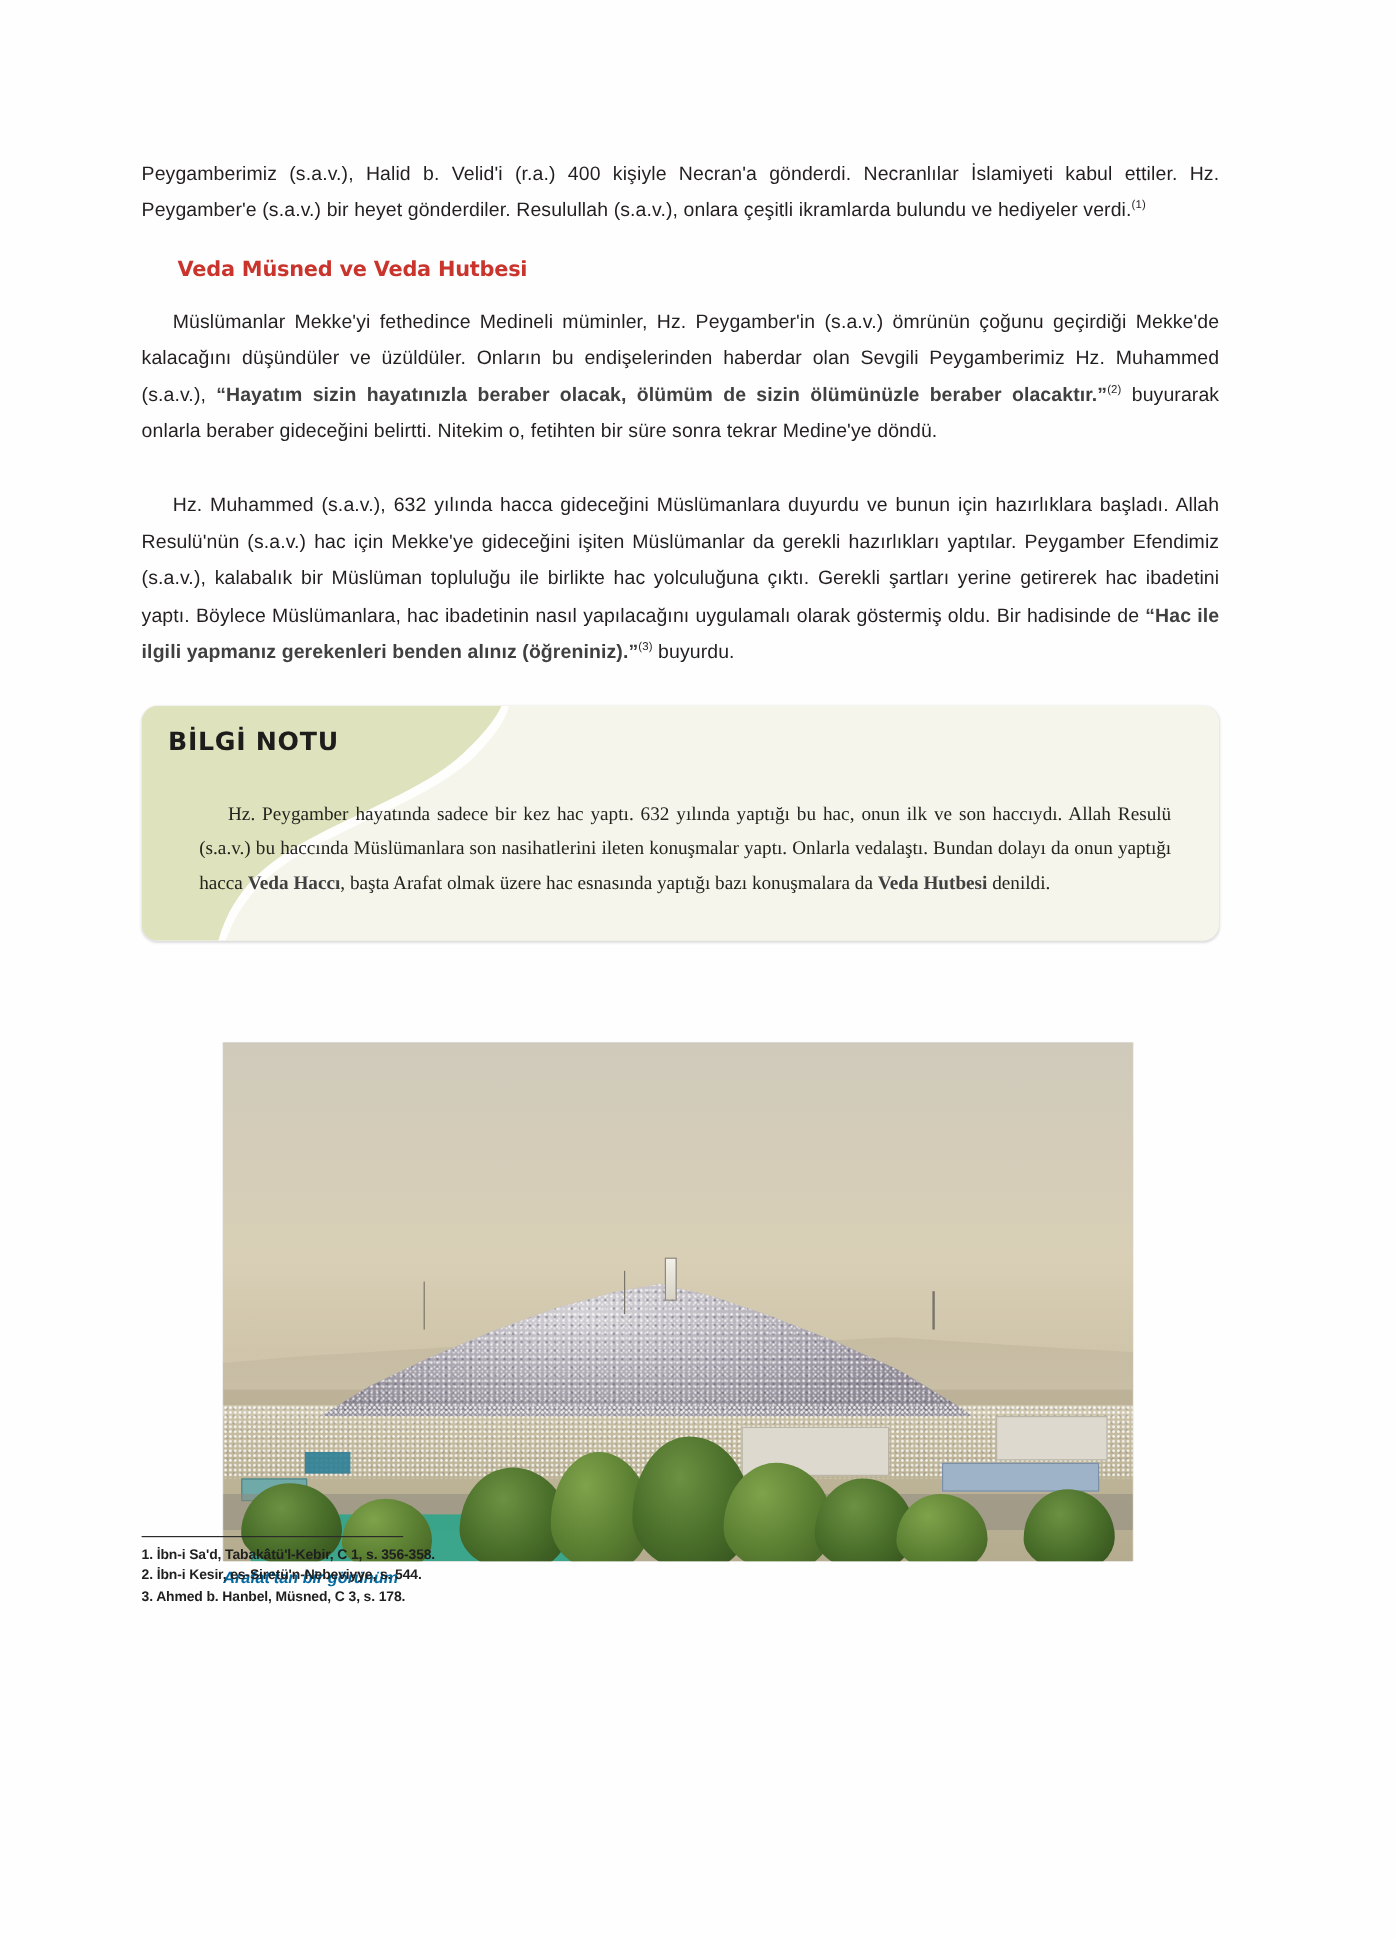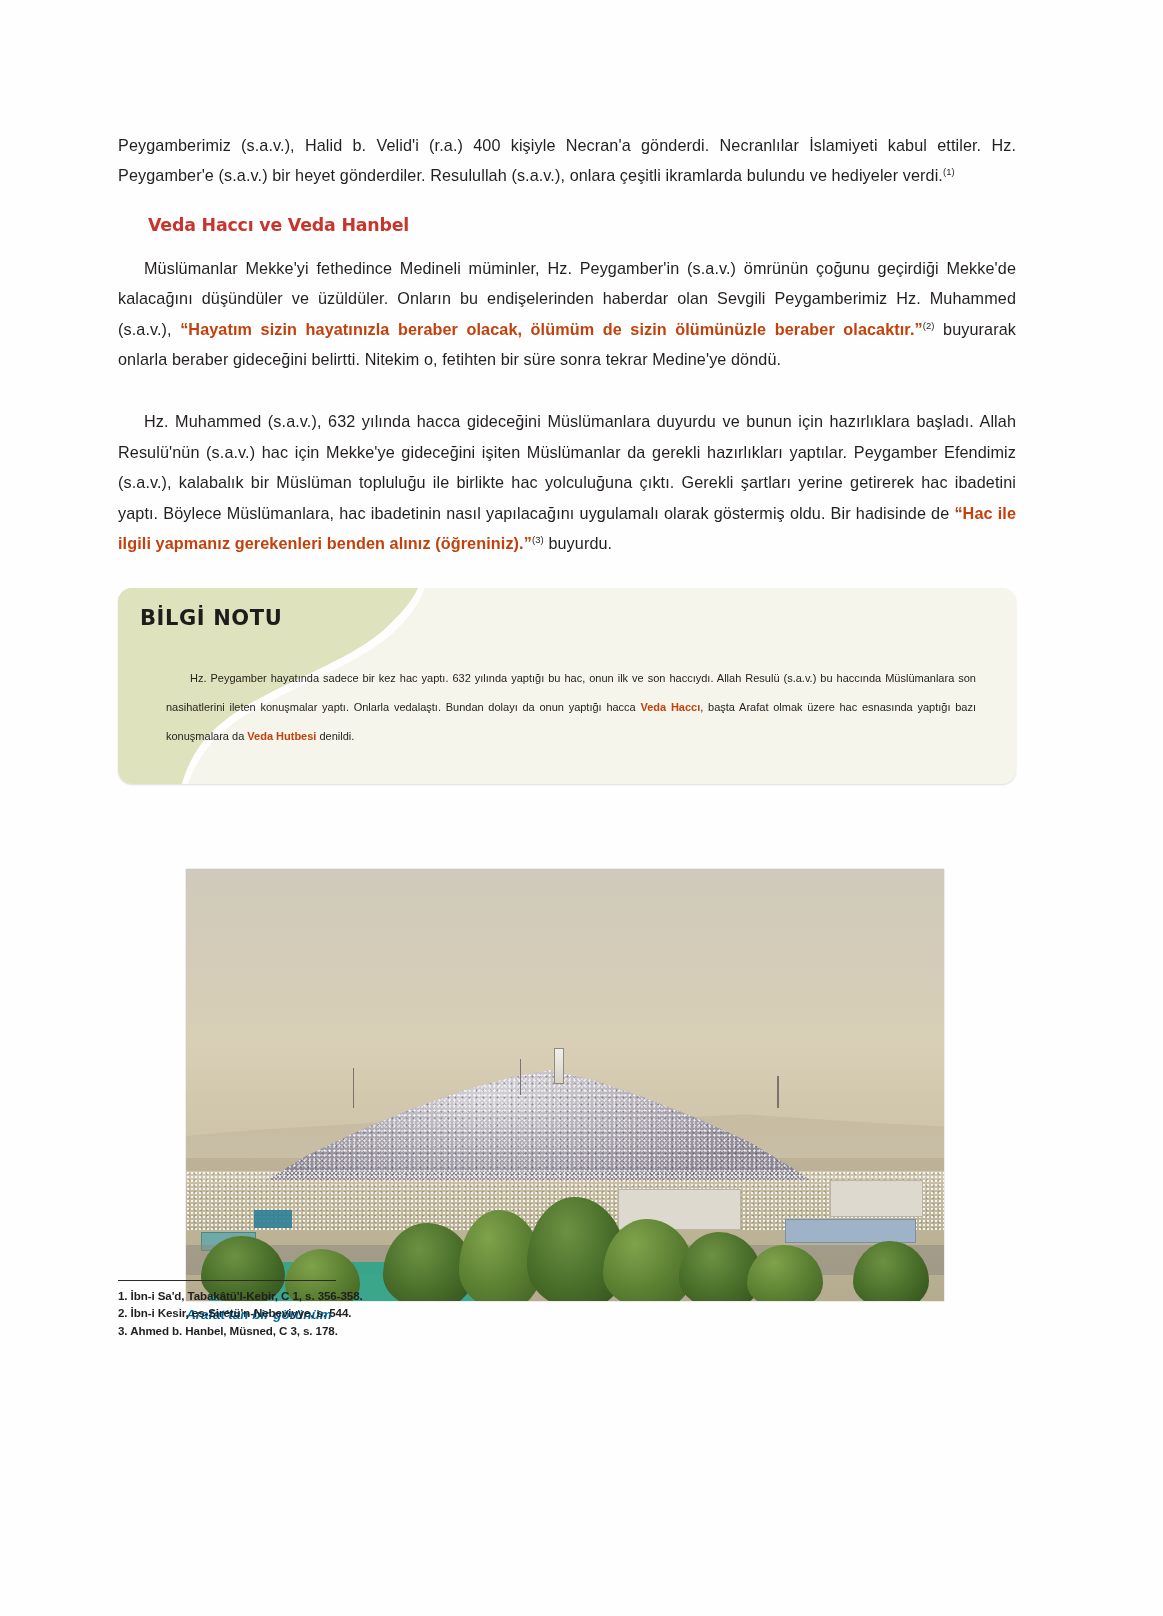--- a/index.html
+++ b/index.html
@@ -50,21 +50,21 @@
     color: #c9352d;
     letter-spacing: -0.2px;
     font-family: "DejaVu Sans", sans-serif;
   }
 
   sup.fn {
     font-size: 9.5px;
     vertical-align: super;
     line-height: 0;
   }
-  .b { font-weight: bold; color: #c2410c; }
+  .b { font-weight: bold; color: #404040; }
 
   
   .note-box {
     position: relative;
     margin-top: 30px;
     width: 898px;
     height: 196px;
     padding-left: 11px;
   }
   .note-body {
@@ -94,26 +94,27 @@
     letter-spacing: 0.6px;
     color: #1d1d1b;
     font-family: "DejaVu Sans", sans-serif;
     z-index: 4;
   }
   .note-text {
     position: absolute;
     left: 48px;
     top: 76px;
     width: 810px;
-    font-size: 11px;
+    font-size: 16px;
     line-height: 29px;
     color: #26231f;
     text-align: justify;
     text-indent: 24px;
     z-index: 3;
+    font-family: Liberation Serif, serif;
   }
 
   
   .photo-wrap {
     position: absolute;
     left: 186px;
     top: 869px;
     width: 758px;
     height: 432px;
     box-shadow: 0 0 1px rgba(0,0,0,0.4);
@@ -267,21 +268,21 @@
 <body>
 
 <div class="page">
 
   <div class="content">
 
     <p class="body-par"><span>Peygamberimiz (s.a.v.), Halid b. Velid'i (r.a.) 400 kişiyle Necran'a gönderdi. Necranlılar İslamiyeti kabul ettiler. Hz. Peygamber'e (s.a.v.) bir heyet gönderdiler. Resulullah (s.a.v.), onlara çeşitli ikramlarda bulundu ve hediyeler verdi.</span><sup class="fn">(1)</sup></p>
 
     <div class="gap-24"></div>
 
-    <h2 class="section-head">Veda Haccı ve Veda Hanbel</h2>
+    <h2 class="section-head">Veda Müsned ve Veda Hutbesi</h2>
 
     <p class="body-par indent"><span>Müslümanlar Mekke'yi fethedince Medineli müminler, Hz. Peygamber'in (s.a.v.) ömrünün çoğunu geçirdiği Mekke'de kalacağını düşündüler ve üzüldüler. Onların bu endişelerinden haberdar olan Sevgili Peygamberimiz Hz. Muhammed (s.a.v.), </span><span class="b">“Hayatım sizin hayatınızla beraber olacak, ölümüm de sizin ölümünüzle beraber olacaktır.”</span><sup class="fn">(2)</sup><span> buyurarak onlarla beraber gideceğini belirtti. Nitekim o, fetihten bir süre sonra tekrar Medine'ye döndü.</span></p>
 
     <div class="gap-14"></div>
 
     <p class="body-par indent"><span>Hz. Muhammed (s.a.v.), 632 yılında hacca gideceğini Müslümanlara duyurdu ve bunun için hazırlıklara başladı. Allah Resulü'nün (s.a.v.) hac için Mekke'ye gideceğini işiten Müslümanlar da gerekli hazırlıkları yaptılar. Peygamber Efendimiz (s.a.v.), kalabalık bir Müslüman topluluğu ile birlikte hac yolculuğuna çıktı. Gerekli şartları yerine getirerek hac ibadetini yaptı. Böylece Müslümanlara, hac ibadetinin nasıl yapılacağını uygulamalı olarak göstermiş oldu. Bir hadisinde de </span><span class="b">“Hac ile ilgili yapmanız gerekenleri benden alınız (öğreniniz).”</span><sup class="fn">(3)</sup><span> buyurdu.</span></p>
 
     <div class="note-box">
       <div class="note-body">
         <div class="note-swoosh">

